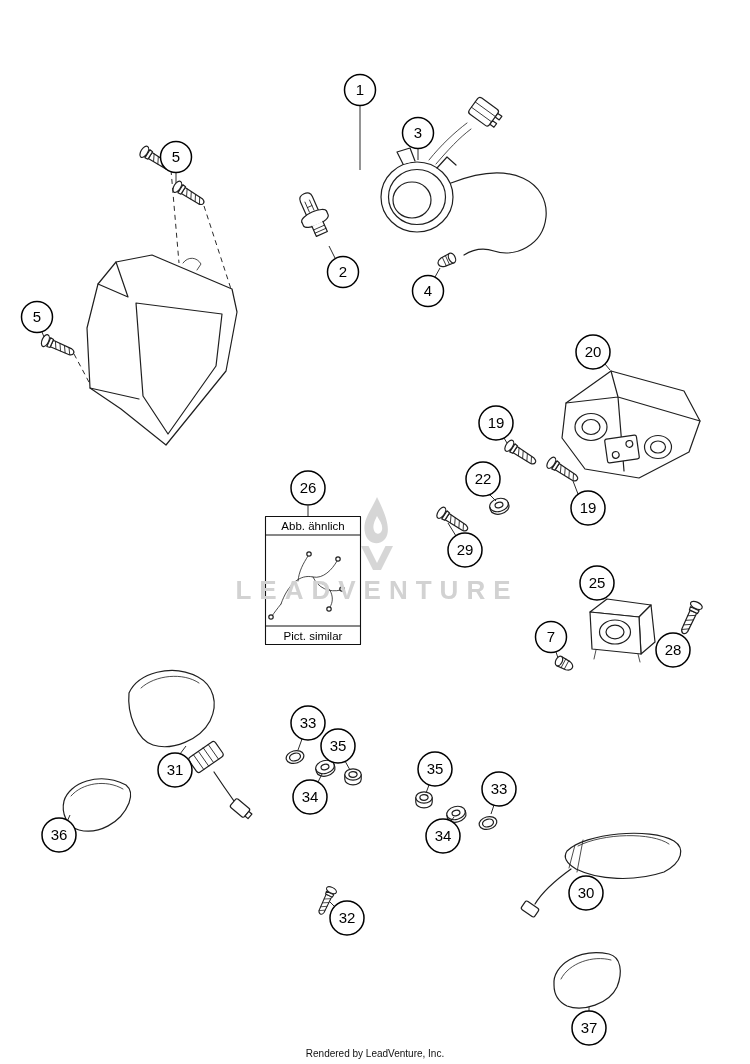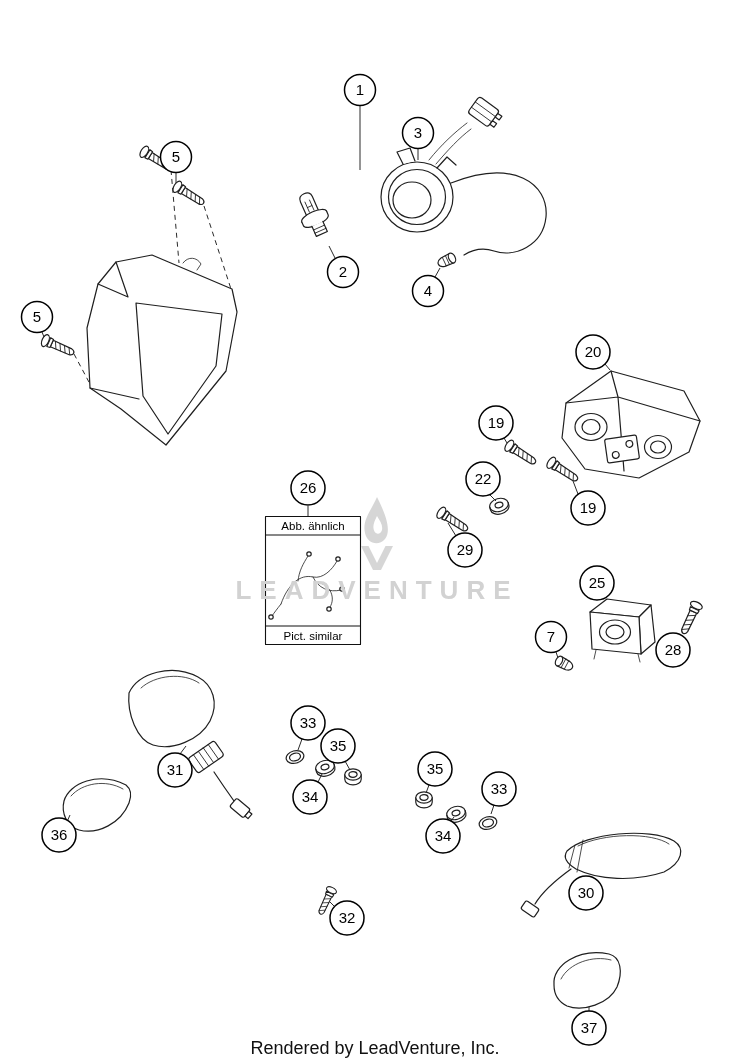--- a/index.html
+++ b/index.html
@@ -14,21 +14,21 @@
   .leaders .dash { stroke-dasharray:5 4; }
   .callout circle { fill:#fff; stroke:#000; stroke-width:1.5; }
   .callout text { font-size:15px; fill:#000; text-anchor:middle; stroke:none;
                   font-family:"Liberation Sans", sans-serif; }
   .boxlabel { font-size:11.5px; fill:#000; stroke:none; text-anchor:middle;
               font-family:"Liberation Sans", sans-serif; }
   .wm-text { fill:#d2d2d2; stroke:none; font-size:26px; font-weight:bold;
              letter-spacing:8px; text-anchor:middle; }
   .wm-logo { fill:#d6d6d6; stroke:none; }
   .footer { position:absolute; left:0; right:0; bottom:5px; text-align:center;
-            font-size:18px; color:#111; }
+            font-size:10px; color:#111; }
 </style>
 </head>
 <body>
 
 <div class="page">
 <svg class="diagram" width="750" height="1064" viewBox="0 0 750 1064">
 
   <defs>
     <g id="screw">
       <path class="fw" d="M8.5,-3.6 L29,-3.2 Q32.5,-2.4 32.5,0 Q32.5,2.4 29,3.2 L8.5,3.6 Z"></path>

